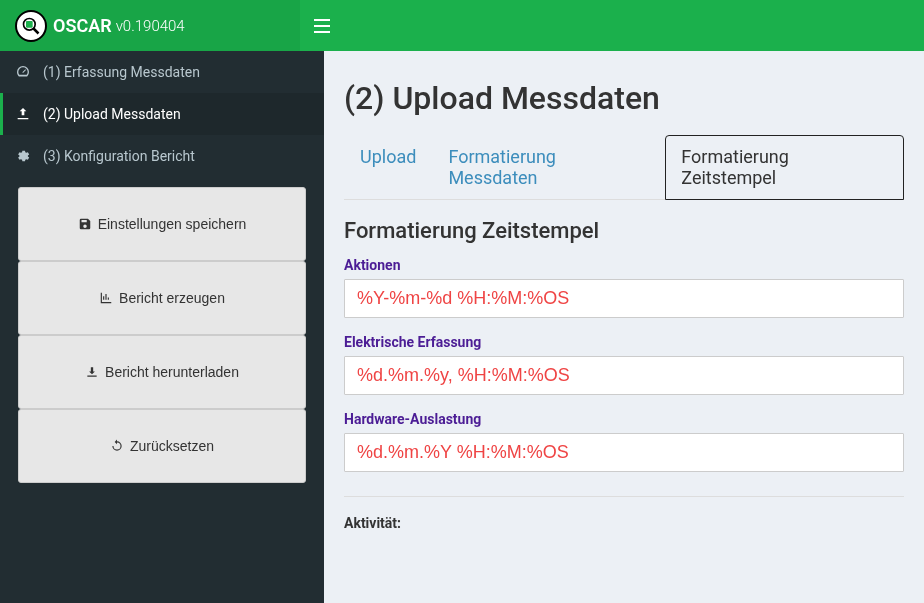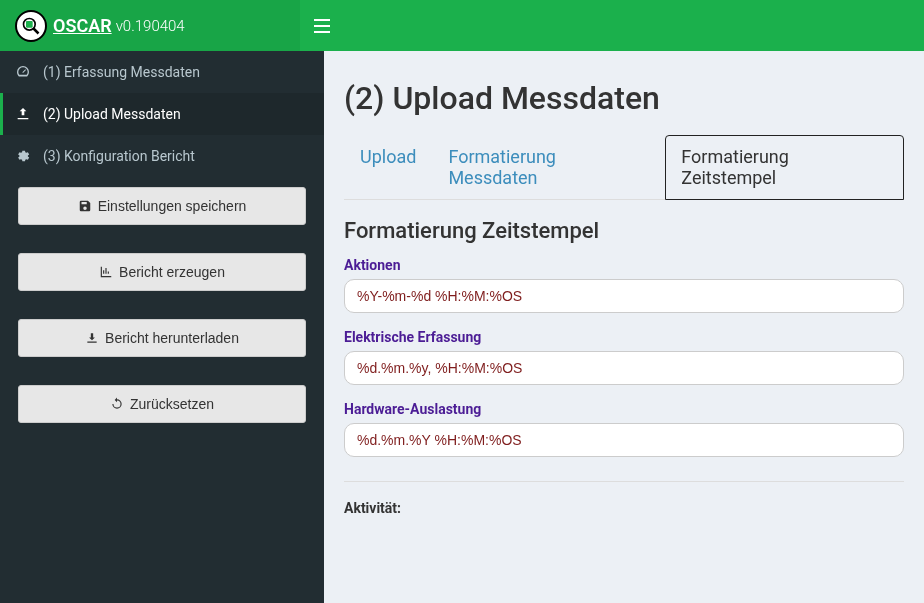--- a/index.html
+++ b/index.html
@@ -34,21 +34,20 @@
       align-items: center;
       justify-content: center;
       margin-right: 6px;
       position: relative;
     }
     .logo-icon svg { width: 20px; height: 20px; }
     .logo-text {
       color: #fff;
       font-size: 18px;
       font-weight: 600;
-      text-decoration: underline;
     }
     .logo-version {
       color: #fff;
       font-size: 15px;
       font-weight: 300;
       margin-left: 4px;
     }
     .header-toggle {
       width: 44px;
       display: flex;
@@ -92,22 +91,22 @@
       padding: 10px 18px;
     }
     .sidebar-btn {
       display: flex;
       align-items: center;
       justify-content: center;
       width: 100%;
       background: #e7e7e7;
       border: 1px solid #ccc;
       border-radius: 3px;
-      padding: 10px 12px;
-      margin-bottom: 28px;
+      padding: 28px 12px;
+      margin-bottom: 0;
       font-size: 14px;
       color: #333;
       cursor: pointer;
       gap: 6px;
     }
     .sidebar-btn svg { width: 14px; height: 14px; fill: #333; }
     .content {
       flex: 1;
       padding: 28px 20px 20px 20px;
       overflow-y: auto;
@@ -147,25 +146,25 @@
     .form-label {
       font-weight: 700;
       font-size: 14px;
       color: #4c1d95;
       display: block;
       margin-bottom: 6px;
     }
     .form-input {
       width: 100%;
       padding: 8px 12px;
-      font-size: 14px;
+      font-size: 18px;
       border: 1px solid #ccc;
-      border-radius: 10px;
+      border-radius: 1px;
       background: #fff;
-      color: #7f1d1d;
+      color: #ef4444;
     }
     .divider {
       border: none;
       border-top: 1px solid #ddd;
       margin: 24px 0 18px 0;
     }
     .activity-label {
       font-weight: 700;
       font-size: 14px;
       color: #333;

